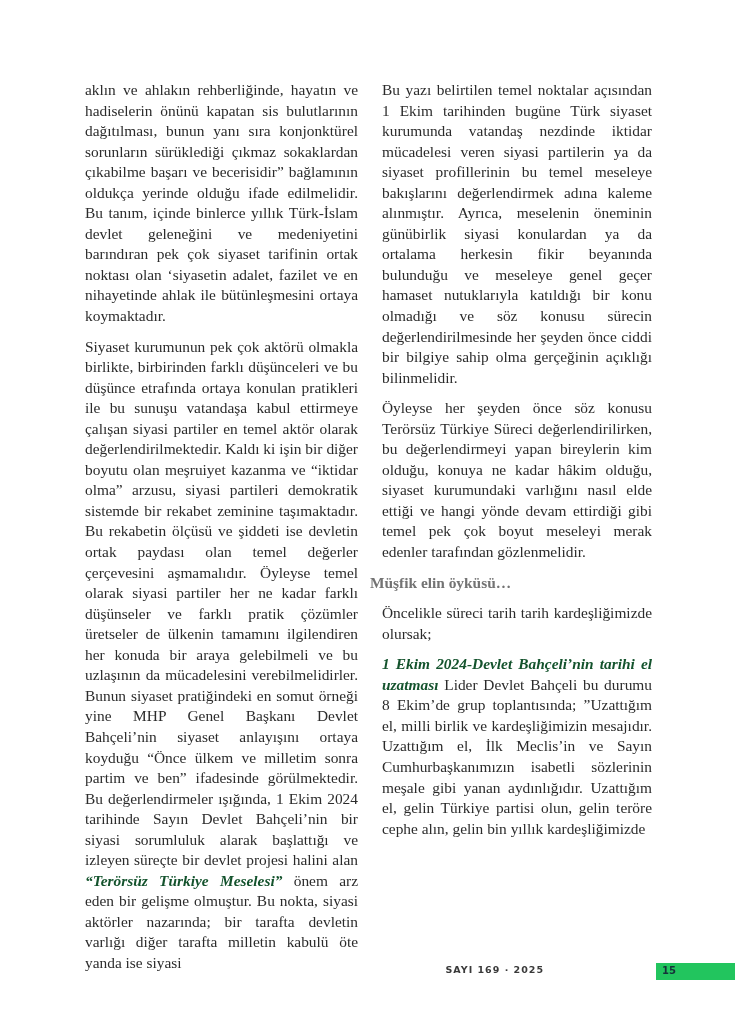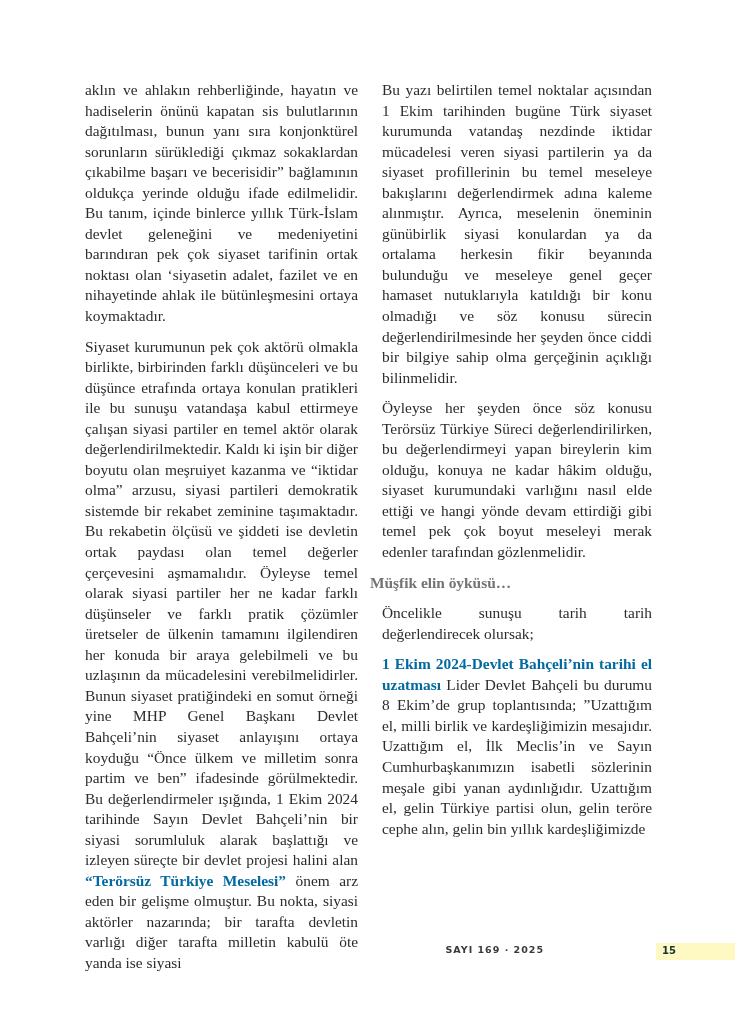--- a/index.html
+++ b/index.html
@@ -8,52 +8,52 @@
     font-family: "Liberation Serif", "DejaVu Serif", serif; color:#2b2b2b;
   }
   .col {
     position:absolute; top:80px;
     font-size:15.4px; line-height:20.55px; text-align:justify;
     hyphens:none;
   }
   .col.left { left:73px; width:285px; }
   .col.right { left:370px; width:282px; }
   .col p { margin:0 0 10px 12px; }
-  .b { font-weight:bold; color:#0369a1; }
+  .b { font-weight:bold; color:#14532d;font-style:italic; }
   h3.sub { font-size:15.4px; line-height:20.55px; margin:0 0 10px 0; font-weight:bold; color:#737373; }
   .footer {
-    position:absolute; top:943px; left:0; width:631px; height:18px;
+    position:absolute; top:963px; left:0; width:631px; height:18px;
   }
   .issue {
     position:absolute; right:87px; top:1px;
     font-family:"DejaVu Sans", "Liberation Sans", sans-serif;
     font-size:9.5px; font-weight:bold; letter-spacing:1px; color:#3a3a3a;
   }
   .pagebar {
-    position:absolute; left:656px; top:0; width:79px; height:17px; background:#fef9c3;
+    position:absolute; left:656px; top:0; width:79px; height:17px; background:#22c55e;
   }
   .pagenum {
     position:absolute; left:6px; top:2px;
     font-family:"DejaVu Sans", "Liberation Sans", sans-serif;
     font-size:10px; font-weight:bold; color:#16323a;
   }
 </style>
 </head>
 <body>
 
 <div class="col left">
   <p>aklın ve ahlakın rehberliğinde, hayatın ve hadiselerin önünü kapatan sis bulutlarının dağıtılması, bunun yanı sıra konjonktürel sorunların sürüklediği çıkmaz sokaklardan çıkabilme başarı ve becerisidir” bağlamının oldukça yerinde olduğu ifade edilmelidir. Bu tanım, içinde binlerce yıllık Türk-İslam devlet geleneğini ve medeniyetini barındıran pek çok siyaset tarifinin ortak noktası olan ‘siyasetin adalet, fazilet ve en nihayetinde ahlak ile bütünleşmesini ortaya koymaktadır.</p>
   <p><span>Siyaset kurumunun pek çok aktörü olmakla birlikte, birbirinden farklı düşünceleri ve bu düşünce etrafında ortaya konulan pratikleri ile bu sunuşu vatandaşa kabul ettirmeye çalışan siyasi partiler en temel aktör olarak değerlendirilmektedir. Kaldı ki işin bir diğer boyutu olan meşruiyet kazanma ve “iktidar olma” arzusu, siyasi partileri demokratik sistemde bir rekabet zeminine taşımaktadır. Bu rekabetin ölçüsü ve şiddeti ise devletin ortak paydası olan temel değerler çerçevesini aşmamalıdır. Öyleyse temel olarak siyasi partiler her ne kadar farklı düşünseler ve farklı pratik çözümler üretseler de ülkenin tamamını ilgilendiren her konuda bir araya gelebilmeli ve bu uzlaşının da mücadelesini verebilmelidirler. Bunun siyaset pratiğindeki en somut örneği yine MHP Genel Başkanı Devlet Bahçeli’nin siyaset anlayışını ortaya koyduğu “Önce ülkem ve milletim sonra partim ve ben” ifadesinde görülmektedir. Bu değerlendirmeler ışığında, 1 Ekim 2024 tarihinde Sayın Devlet Bahçeli’nin bir siyasi sorumluluk alarak başlattığı ve izleyen süreçte bir devlet projesi halini alan </span><span class="b">“Terörsüz Türkiye Meselesi”</span><span> önem arz eden bir gelişme olmuştur. Bu nokta, siyasi aktörler nazarında; bir tarafta devletin varlığı diğer tarafta milletin kabulü öte yanda ise siyasi</span></p>
 </div>
 
 <div class="col right">
   <p>Bu yazı belirtilen temel noktalar açısından 1 Ekim tarihinden bugüne Türk siyaset kurumunda vatandaş nezdinde iktidar mücadelesi veren siyasi partilerin ya da siyaset profillerinin bu temel meseleye bakışlarını değerlendirmek adına kaleme alınmıştır. Ayrıca, meselenin öneminin günübirlik siyasi konulardan ya da ortalama herkesin fikir beyanında bulunduğu ve meseleye genel geçer hamaset nutuklarıyla katıldığı bir konu olmadığı ve söz konusu sürecin değerlendirilmesinde her şeyden önce ciddi bir bilgiye sahip olma gerçeğinin açıklığı bilinmelidir.</p>
   <p>Öyleyse her şeyden önce söz konusu Terörsüz Türkiye Süreci değerlendirilirken, bu değerlendirmeyi yapan bireylerin kim olduğu, konuya ne kadar hâkim olduğu, siyaset kurumundaki varlığını nasıl elde ettiği ve hangi yönde devam ettirdiği gibi temel pek çok boyut meseleyi merak edenler tarafından gözlenmelidir.</p>
   <h3 class="sub">Müşfik elin öyküsü…</h3>
-  <p>Öncelikle sunuşu tarih tarih değerlendirecek olursak;</p>
+  <p>Öncelikle süreci tarih tarih kardeşliğimizde olursak;</p>
   <p><span class="b">1 Ekim 2024-Devlet Bahçeli’nin tarihi el uzatması</span><span> Lider Devlet Bahçeli bu durumu 8 Ekim’de grup toplantısında; ”Uzattığım el, milli birlik ve kardeşliğimizin mesajıdır. Uzattığım el, İlk Meclis’in ve Sayın Cumhurbaşkanımızın isabetli sözlerinin meşale gibi yanan aydınlığıdır. Uzattığım el, gelin Türkiye partisi olun, gelin teröre cephe alın, gelin bin yıllık kardeşliğimizde</span></p>
 </div>
 
 <div class="footer">
   <span class="issue">SAYI 169 · 2025</span>
   <div class="pagebar">
     <span class="pagenum">15</span>
   </div>
 </div>
 

